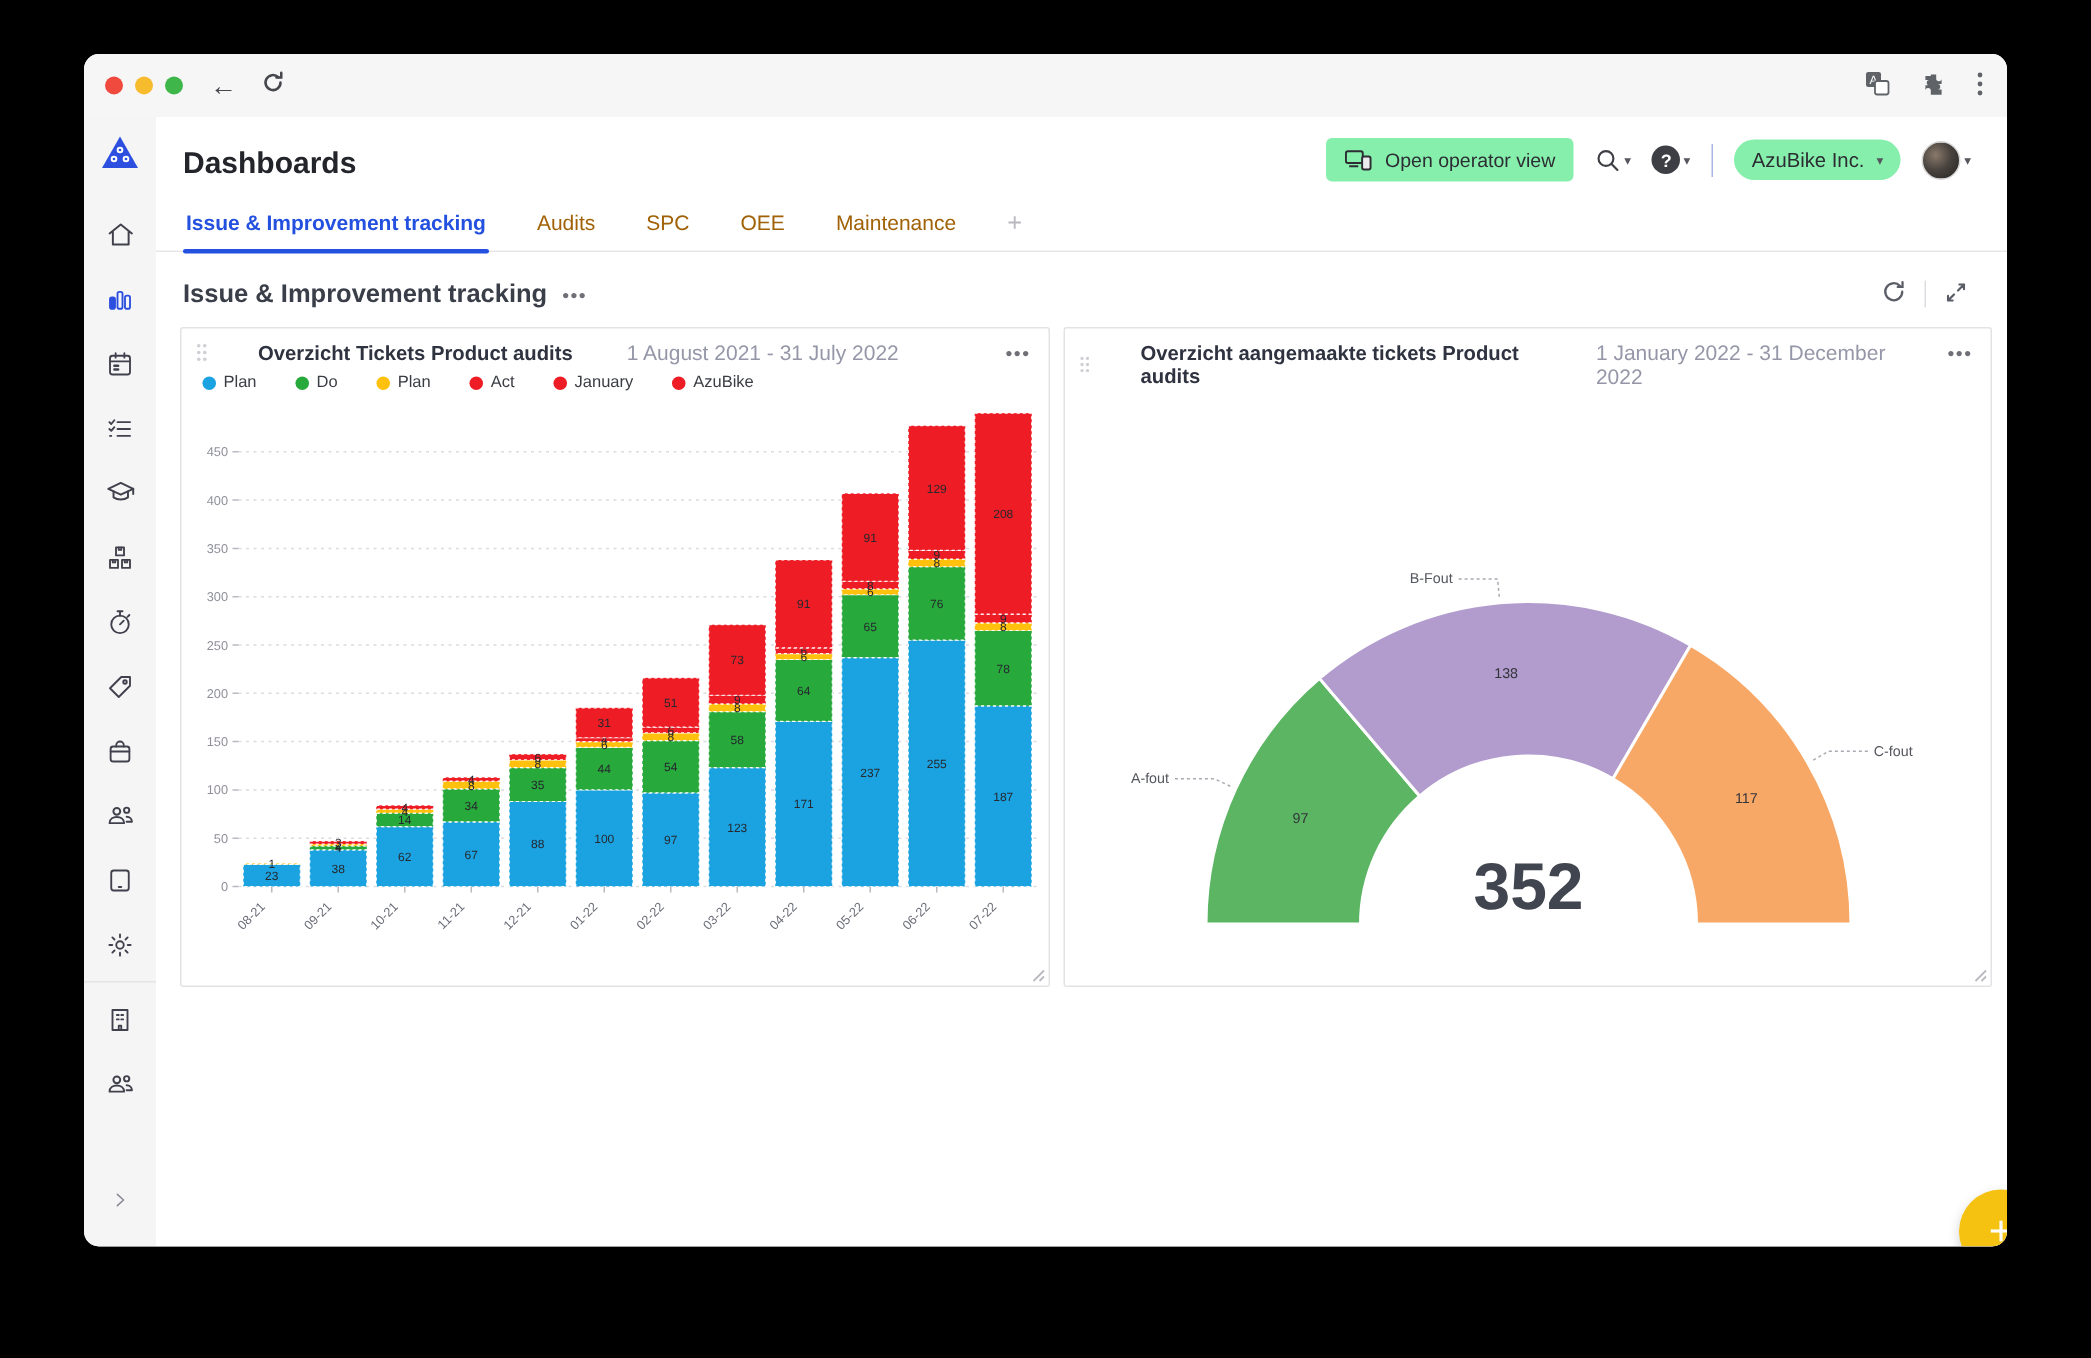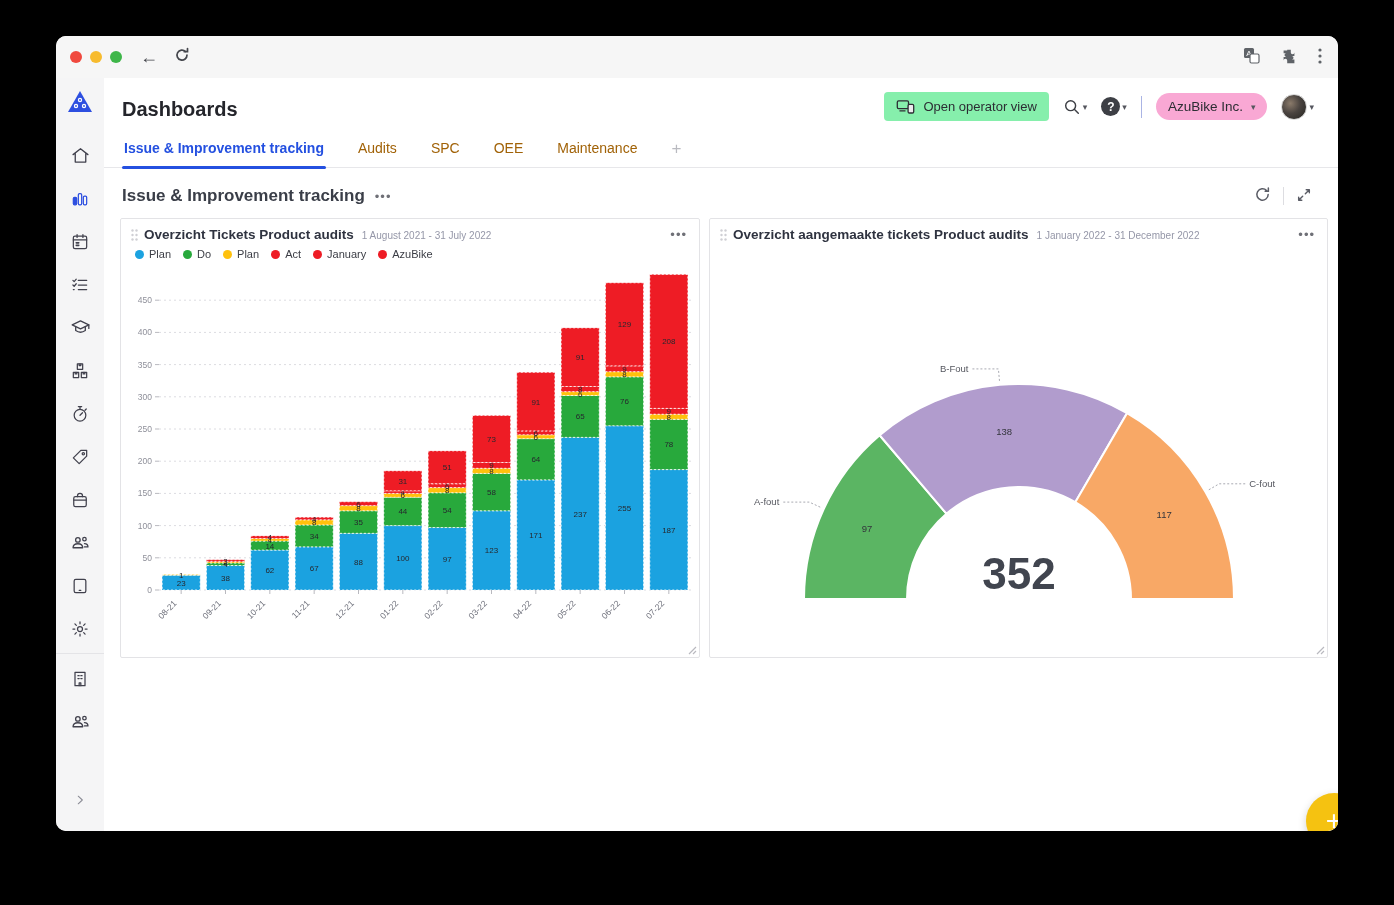--- a/index.html
+++ b/index.html
@@ -25,46 +25,46 @@
   .main { flex:1; background:#fff; position:relative; overflow:hidden; }
   
   .hdr { display:flex; align-items:flex-end; padding:14px 24px 0 18px; }
   .hdr-title { font-size:20px; font-weight:700; color:#24252b; }
   .hdr-right { margin-left:auto; display:flex; align-items:center; gap:14px; }
   .op-btn { display:flex; align-items:center; gap:8px; background:#86efac; border:none; border-radius:4px; padding:7px 12px; font-size:13px; color:#2c2d33; font-family:inherit; cursor:pointer; }
   .icon-caret { font-size:9px; color:#55565e; margin-left:2px; }
   .hdr-tool { display:flex; align-items:center; cursor:pointer; background:none; border:none; font-family:inherit; }
   .help-circle { width:19px; height:19px; border-radius:50%; background:#3d3f45; color:#fff; font-size:12px; font-weight:700; display:flex; align-items:center; justify-content:center; }
   .v-div { width:1px; height:22px; background:#aab4e4; }
-  .org-pill { display:flex; align-items:center; gap:6px; background:#f9a8d4; border:none; border-radius:14px; padding:6px 12px; font-size:13.5px; color:#2c2d33; font-family:inherit; cursor:pointer; }
+  .org-pill { display:flex; align-items:center; gap:6px; background:#86efac; border:none; border-radius:14px; padding:6px 12px; font-size:13.5px; color:#2c2d33; font-family:inherit; cursor:pointer; }
   .avatar { width:26px; height:26px; border-radius:50%; background:radial-gradient(circle at 35% 35%, #8a7a6a 0%, #4a4440 45%, #23221f 100%); border:1px solid #d7d7d7; }
   
   .tabs { display:flex; align-items:flex-end; gap:30px; padding:14px 24px 0 18px; border-bottom:1px solid #e7e7ea; }
   .tab { font-size:14px; color:#a16207; padding:4px 2px 11px; border:none; background:none; font-family:inherit; cursor:pointer; position:relative; }
   .tab.active { color:#2450e0; font-weight:700; }
   .tab.active::after { content:""; position:absolute; left:0; right:0; bottom:-2px; height:3px; border-radius:2px; background:#2450e0; }
   .tab.plus { color:#b9bac0; font-size:17px; padding-bottom:8px; }
   
   .section-row { display:flex; align-items:center; padding:16px 24px 10px 18px; }
   .section-title { font-size:17px; font-weight:700; color:#3a3e48; }
   .more-dots { color:#6f7077; font-size:13px; letter-spacing:1px; background:none; border:none; cursor:pointer; font-family:inherit; margin-left:10px; }
   .section-tools { margin-left:auto; display:flex; align-items:center; gap:10px; }
   .tool-ic { background:none; border:none; cursor:pointer; padding:2px; }
   .tool-div { width:1px; height:18px; background:#dddde1; }
   
   .cards { display:flex; gap:9px; padding:0 10px 0 16px; }
   .card { background:#fff; border:1px solid #e3e3e6; border-radius:2px; height:440px; position:relative; }
   .card-1 { width:588px; }
   .card-2 { width:679px; }
-  .card-hd { display:flex; align-items:baseline; padding:8px 12px 2px 10px; }
+  .card-hd { display:flex; align-items:baseline; padding:8px 12px 2px 10px;gap:28px; }
   .drag-dots { align-self:center; margin-right:6px; }
   .card-title { font-size:13.5px; font-weight:700; color:#2f3340; }
-  .card-date { font-size:10px; color:#9597a8; margin-left:8px; }
+  .card-date { font-size:14px; color:#9597a8; margin-left:8px; }
   .card-more { margin-left:auto; }
-  .legend { display:flex; align-items:center; gap:12px; padding:4px 12px 0 14px; }
+  .legend { display:flex; align-items:center; gap:26px; padding:4px 12px 0 14px; }
   .legend-item { display:flex; align-items:center; gap:5px; font-size:11px; color:#3b3d45; }
   .legend-dot { width:9px; height:9px; border-radius:50%; }
   .resize-h { position:absolute; right:2px; bottom:2px; cursor:nwse-resize; }
   
   .fab { position:absolute; left:1202px; top:715px; width:56px; height:56px; border-radius:50%; background:#f5c211; color:#fff; font-size:28px; border:none; cursor:pointer; box-shadow:0 3px 8px rgba(0,0,0,.18); font-family:inherit; line-height:1; }
   .gauge-total { font-size:44px; font-weight:700; fill:#41454f; }
   text { font-family:"Liberation Sans", sans-serif; }
 </style>
 </head>
 <body>

